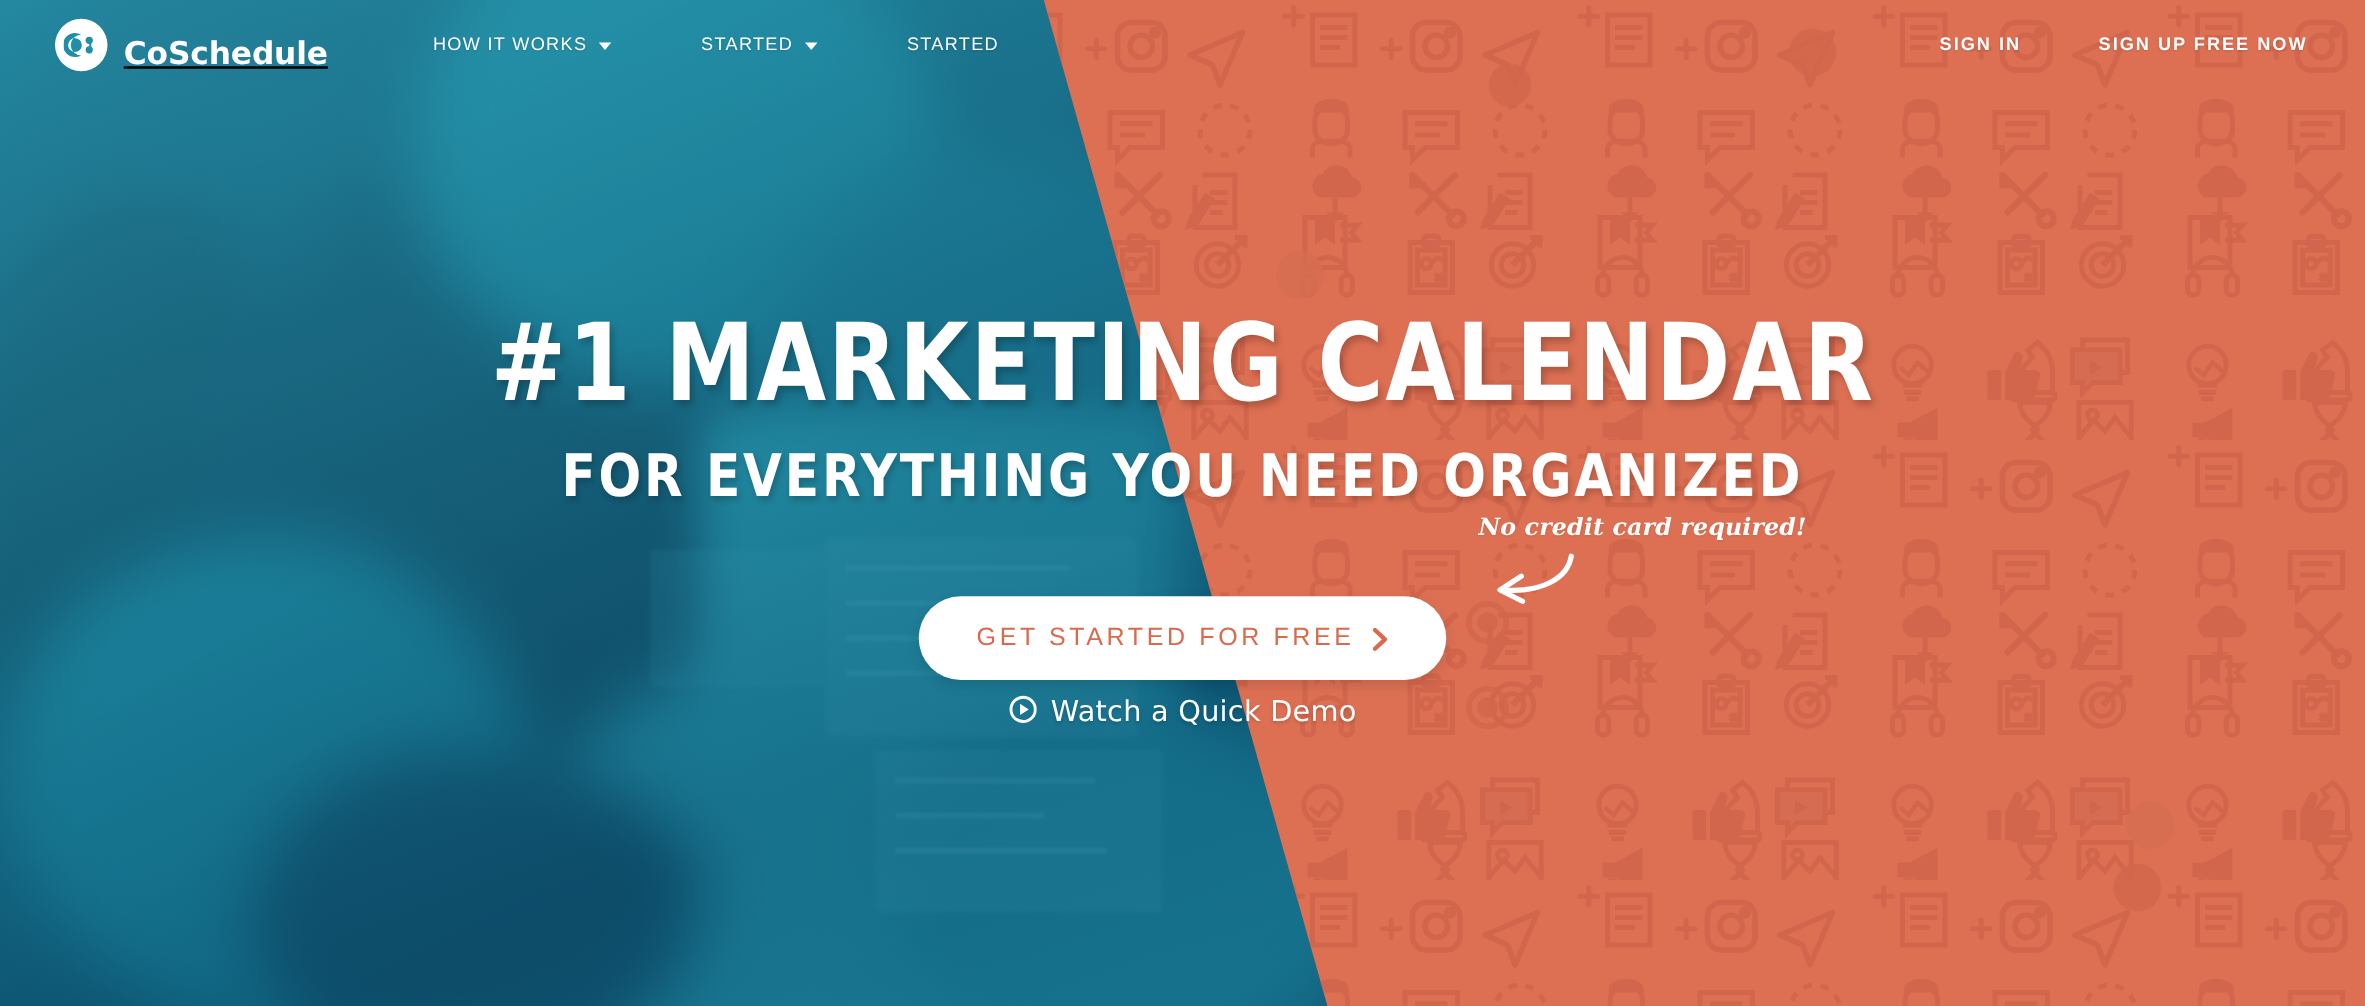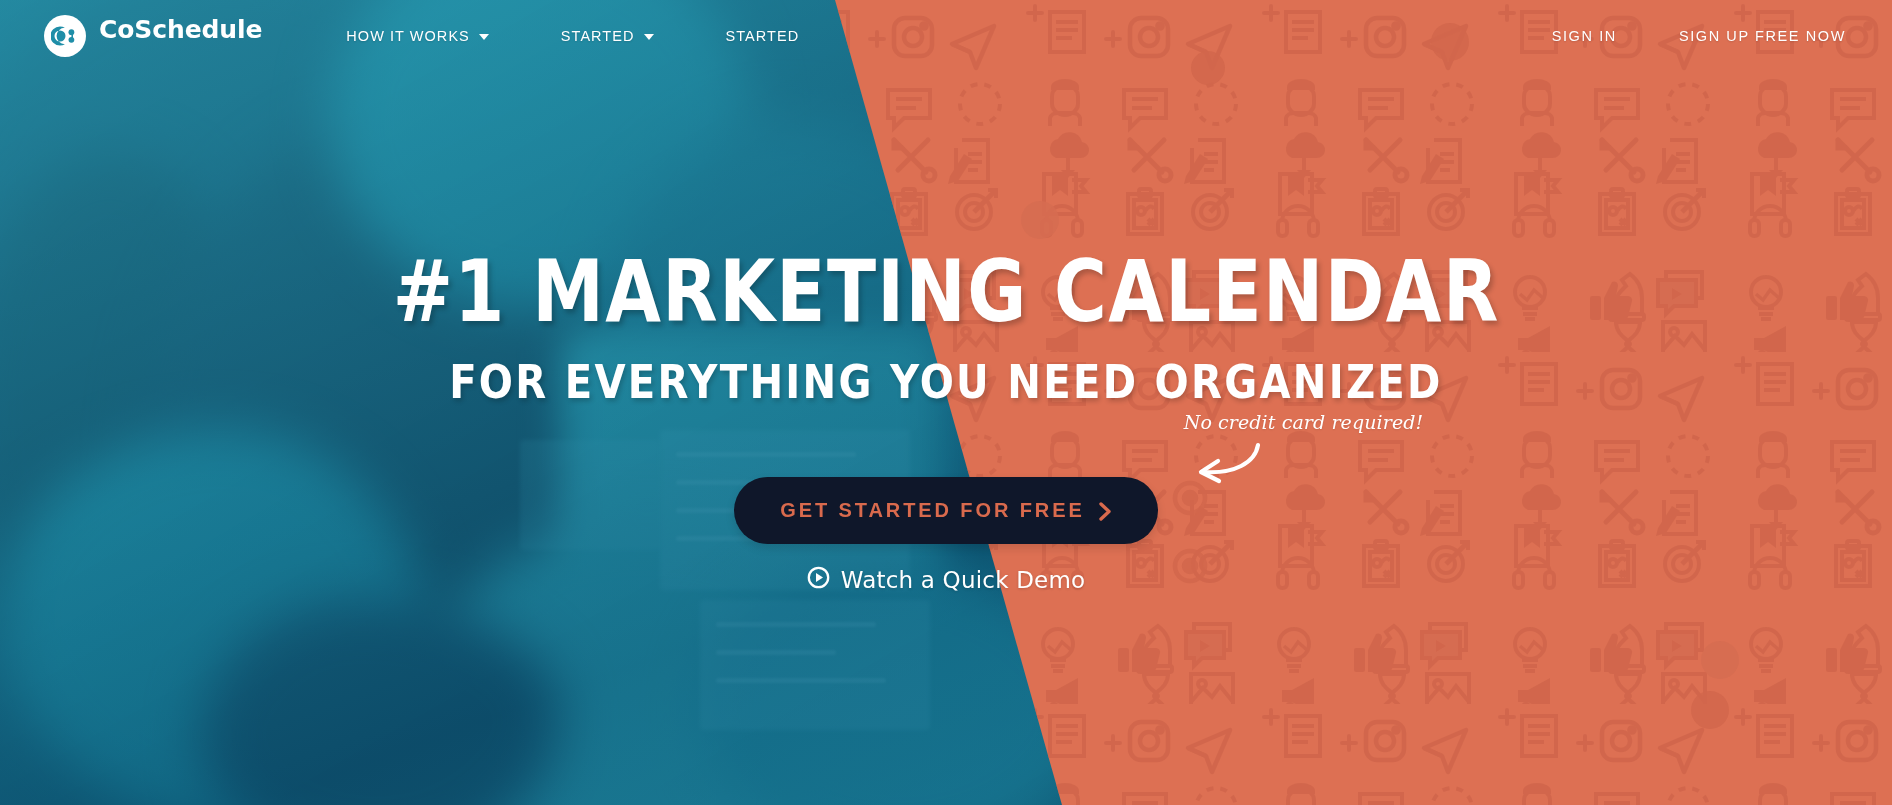--- a/index.html
+++ b/index.html
@@ -66,21 +66,21 @@
     opacity:.55;
   }
 
   
   .nav{
     position:absolute; left:0; top:0; right:0; height:72px;
     display:flex; align-items:center;
     padding:0 46px 0 44px;
     z-index:40;
   }
-  .brand{ display:flex; align-items:flex-start; gap:13px; cursor:pointer; }
+  .brand{ display:flex; align-items:flex-end; gap:13px; cursor:pointer;text-decoration:underline; }
   .brand-mark{
     width:42px; height:42px; border-radius:50%;
     background:#ffffff;
     display:flex; align-items:center; justify-content:center;
   }
   .brand-name{
     color:#ffffff;
     font-size:25px;
     font-weight:bold;
     letter-spacing:-.1px;
@@ -97,21 +97,21 @@
     white-space:nowrap;
     text-shadow:0 1px 2px rgba(0,0,0,.14);
   }
   .caret{
     width:0;height:0;
     border-left:5.5px solid transparent;
     border-right:5.5px solid transparent;
     border-top:6px solid #ffffff;
     margin-top:2px;
   }
-  .nav-right{ margin-left:auto; display:flex; align-items:flex-end; }
+  .nav-right{ margin-left:auto; display:flex; align-items:flex-end;font-weight:bold; }
   .nav-right .nav-link{ padding:0 0 0 62px; letter-spacing:1.6px; font-size:14.5px; }
 
   
   .hero{
     position:absolute; left:0; right:0; top:0; bottom:0;
     z-index:30;
     display:flex; flex-direction:column; align-items:center;
     padding-top:248px;
     pointer-events:none;
   }
@@ -140,57 +140,58 @@
     transform:scaleX(.95);
     white-space:nowrap;
   }
 
   .cta-row{
     position:relative;
     margin-top:72px;
     display:flex; align-items:center;
   }
   .cta-btn{
-    background:#0f172a;
+    background:#ffffff;
     color:#d96a4d;
     border:none;
     border-radius:40px;
     height:67px;
     padding:0 46px;
     font-size:20px;
-    font-weight:bold;
+    font-weight:normal;
     letter-spacing:2.9px;
     cursor:pointer;
     display:flex; align-items:center; gap:14px;
     box-shadow:0 4px 10px rgba(0,0,0,.12);
     white-space:nowrap;
     font-family:"Liberation Sans", sans-serif;
   }
   .cta-chevron{ display:flex; align-items:center; margin-top:1px; }
 
   .nocard{
     position:absolute;
     left:calc(100% + 26px);
     top:-66px;
     width:230px;
     pointer-events:none;
+    font-weight:bold;
   }
   .nocard-text{
     color:#ffffff;
     font-family:"DejaVu Serif","Liberation Serif", serif;
     font-style:italic;
     font-size:19px;
     letter-spacing:.1px;
     white-space:nowrap;
     text-shadow:0 1px 2px rgba(0,0,0,.10);
   }
   .nocard-arrow{ position:absolute; left:-12px; top:30px; }
 
   .demo-row{
-    margin-top:22px;
+    margin-top:12px;
     display:flex; align-items:center; gap:11px;
     cursor:pointer;
   }
   .demo-text{
     color:#ffffff;
     font-size:23px;
     letter-spacing:.2px;
     font-family:"DejaVu Sans","Liberation Sans", sans-serif;
     text-shadow:0 1px 3px rgba(0,0,0,.18);
   }

